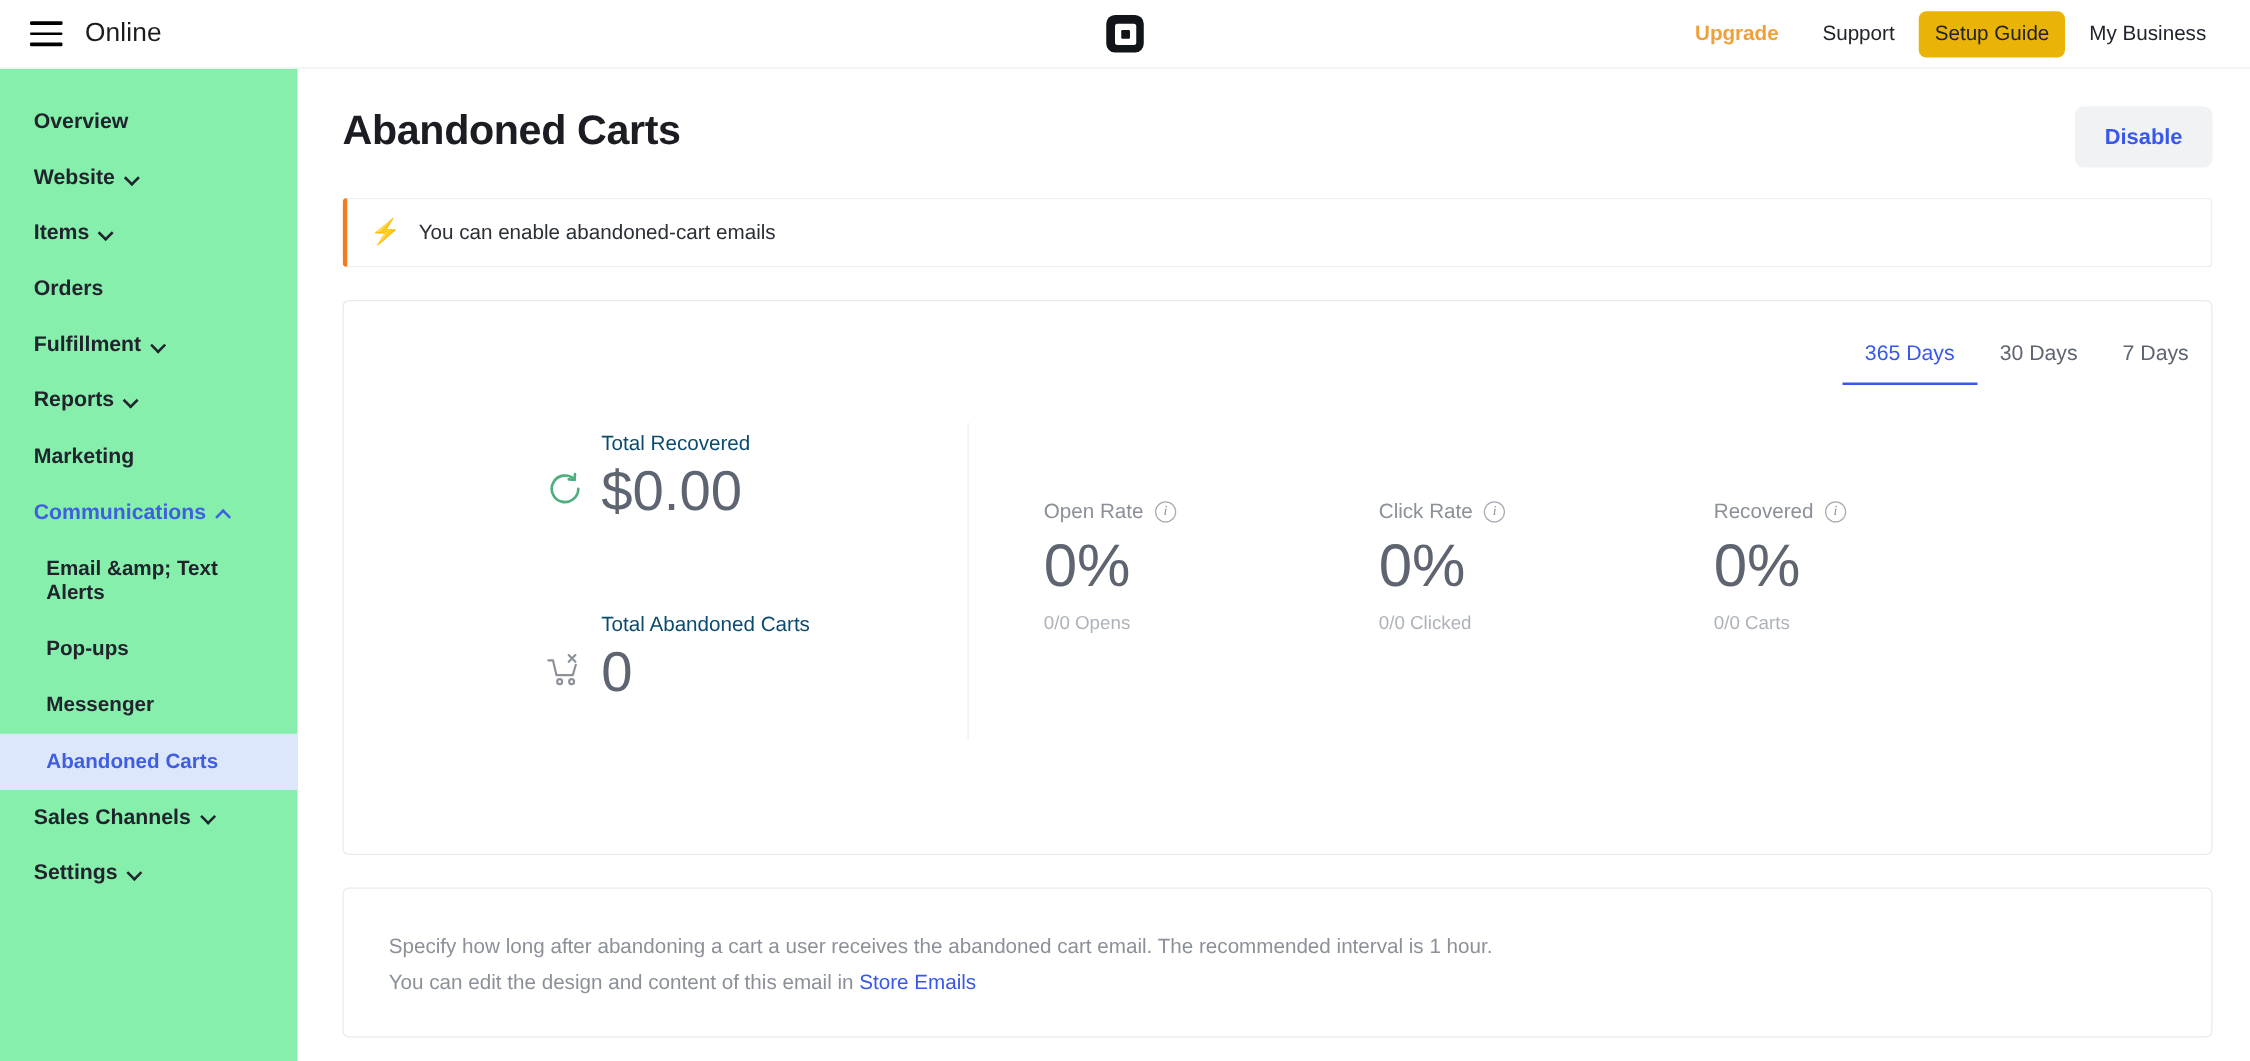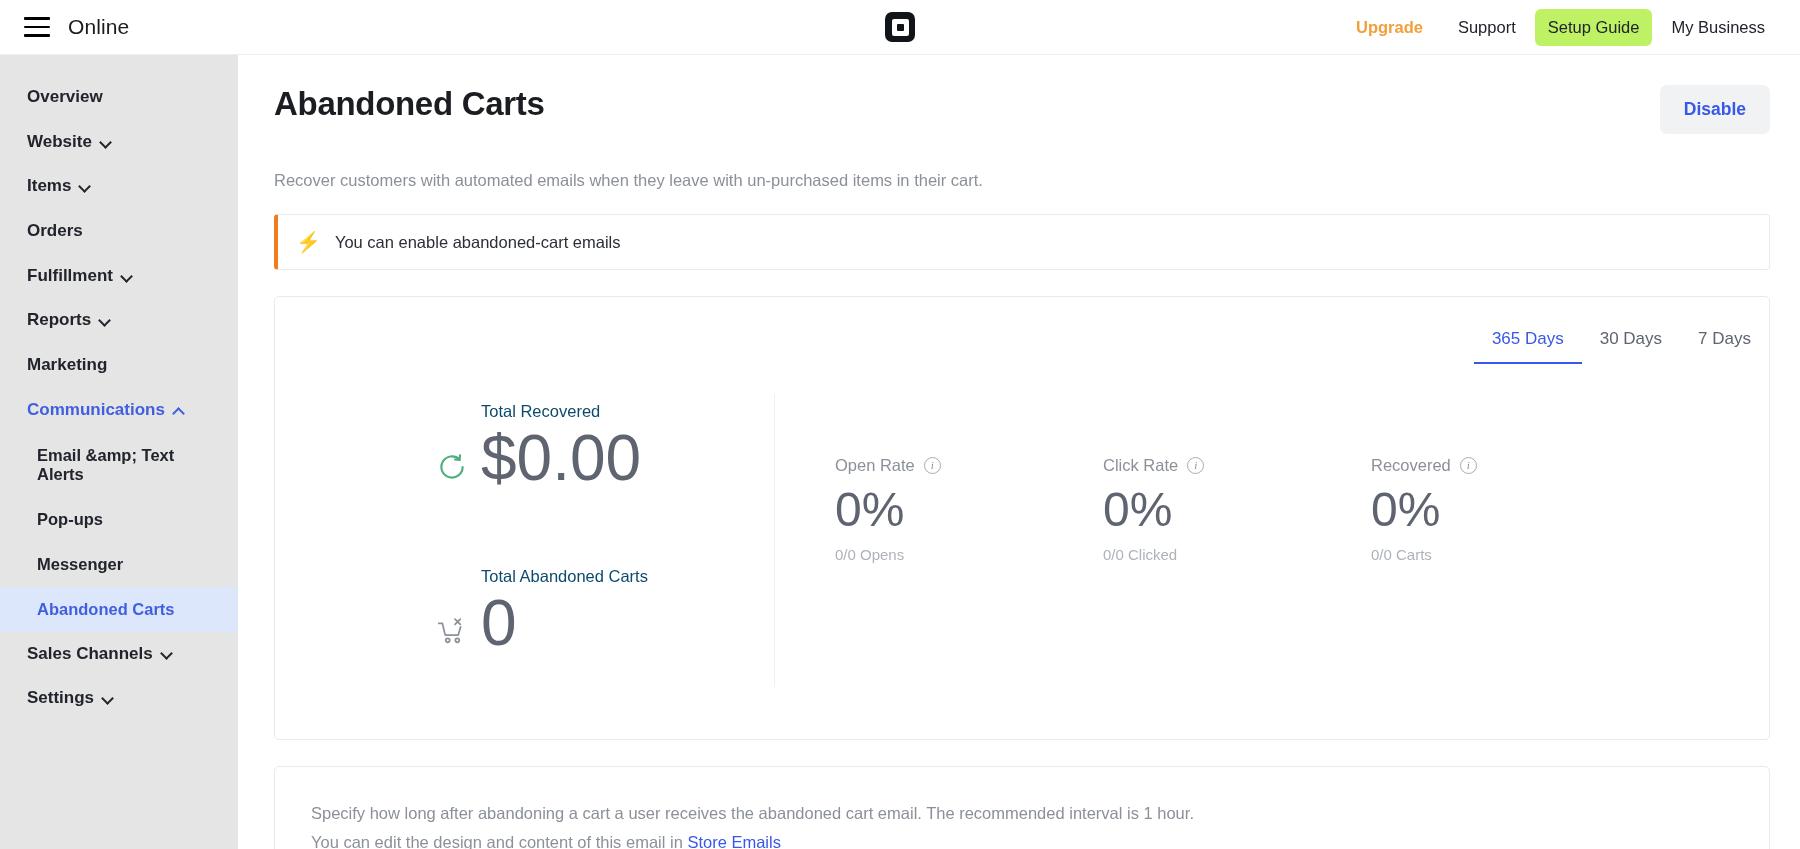--- a/index.html
+++ b/index.html
@@ -61,31 +61,31 @@
   }
   .top-nav a {
     font-size: 16.5px;
     color: #21242c;
     text-decoration: none;
     padding: 9px 13px;
     border-radius: 6px;
     white-space: nowrap;
   }
   .top-nav a.upgrade { color: #f0a03a; font-weight: 600; padding-right: 16px; }
-  .top-nav a.pill { background: #bef264; }
+  .top-nav a.pill { background: #eab308; }
 
   
   .body-wrap { display: flex; height: 794px; }
 
   
   .sidebar {
     width: 238px;
     flex: 0 0 238px;
     padding-top: 20px;
-    background: #e5e5e5;
+    background: #86efac;
   }
   .nav-item {
     display: flex;
     align-items: center;
     padding: 13px 26px 13px 27px;
     font-size: 17px;
     font-weight: 700;
     color: #21242c;
     cursor: pointer;
     line-height: 1.1;
@@ -200,21 +200,21 @@
   .stats-left {
     width: 500px;
     flex: 0 0 500px;
     border-right: 1px solid #eff0f2;
     padding: 8px 0 30px 0;
     margin-right: 0;
   }
   .stat-block { padding-left: 206px; position: relative; }
   .stat-block + .stat-block { margin-top: 75px; }
   .stat-label { font-size: 16.5px; color: #0c4a6e; margin-bottom: 4px; }
-  .stat-value { font-size: 64px; color: #5e6470; line-height: 1.05; font-weight: 400; }
+  .stat-value { font-size: 45px; color: #5e6470; line-height: 1.05; font-weight: 400; }
   .stat-icon {
     position: absolute;
     left: 162px;
     bottom: 10px;
     width: 30px; height: 30px;
   }
 
   .stats-right {
     flex: 1 1 auto;
     display: flex;
@@ -329,21 +329,20 @@
     </div>
   </aside>
 
   <main class="main">
 
     <div class="page-head">
       <h1 class="page-title">Abandoned Carts</h1>
       <button class="disable-btn">Disable</button>
     </div>
 
-    <p class="page-desc">Recover customers with automated emails when they leave with un-purchased items in their cart.</p>
 
     <div class="alert">
       <span class="bolt">⚡</span>
       <span class="alert-text">You can enable abandoned-cart emails</span>
     </div>
 
     <div class="card card-stats">
 
       <div class="tabs">
         <div class="tabs-inner">

